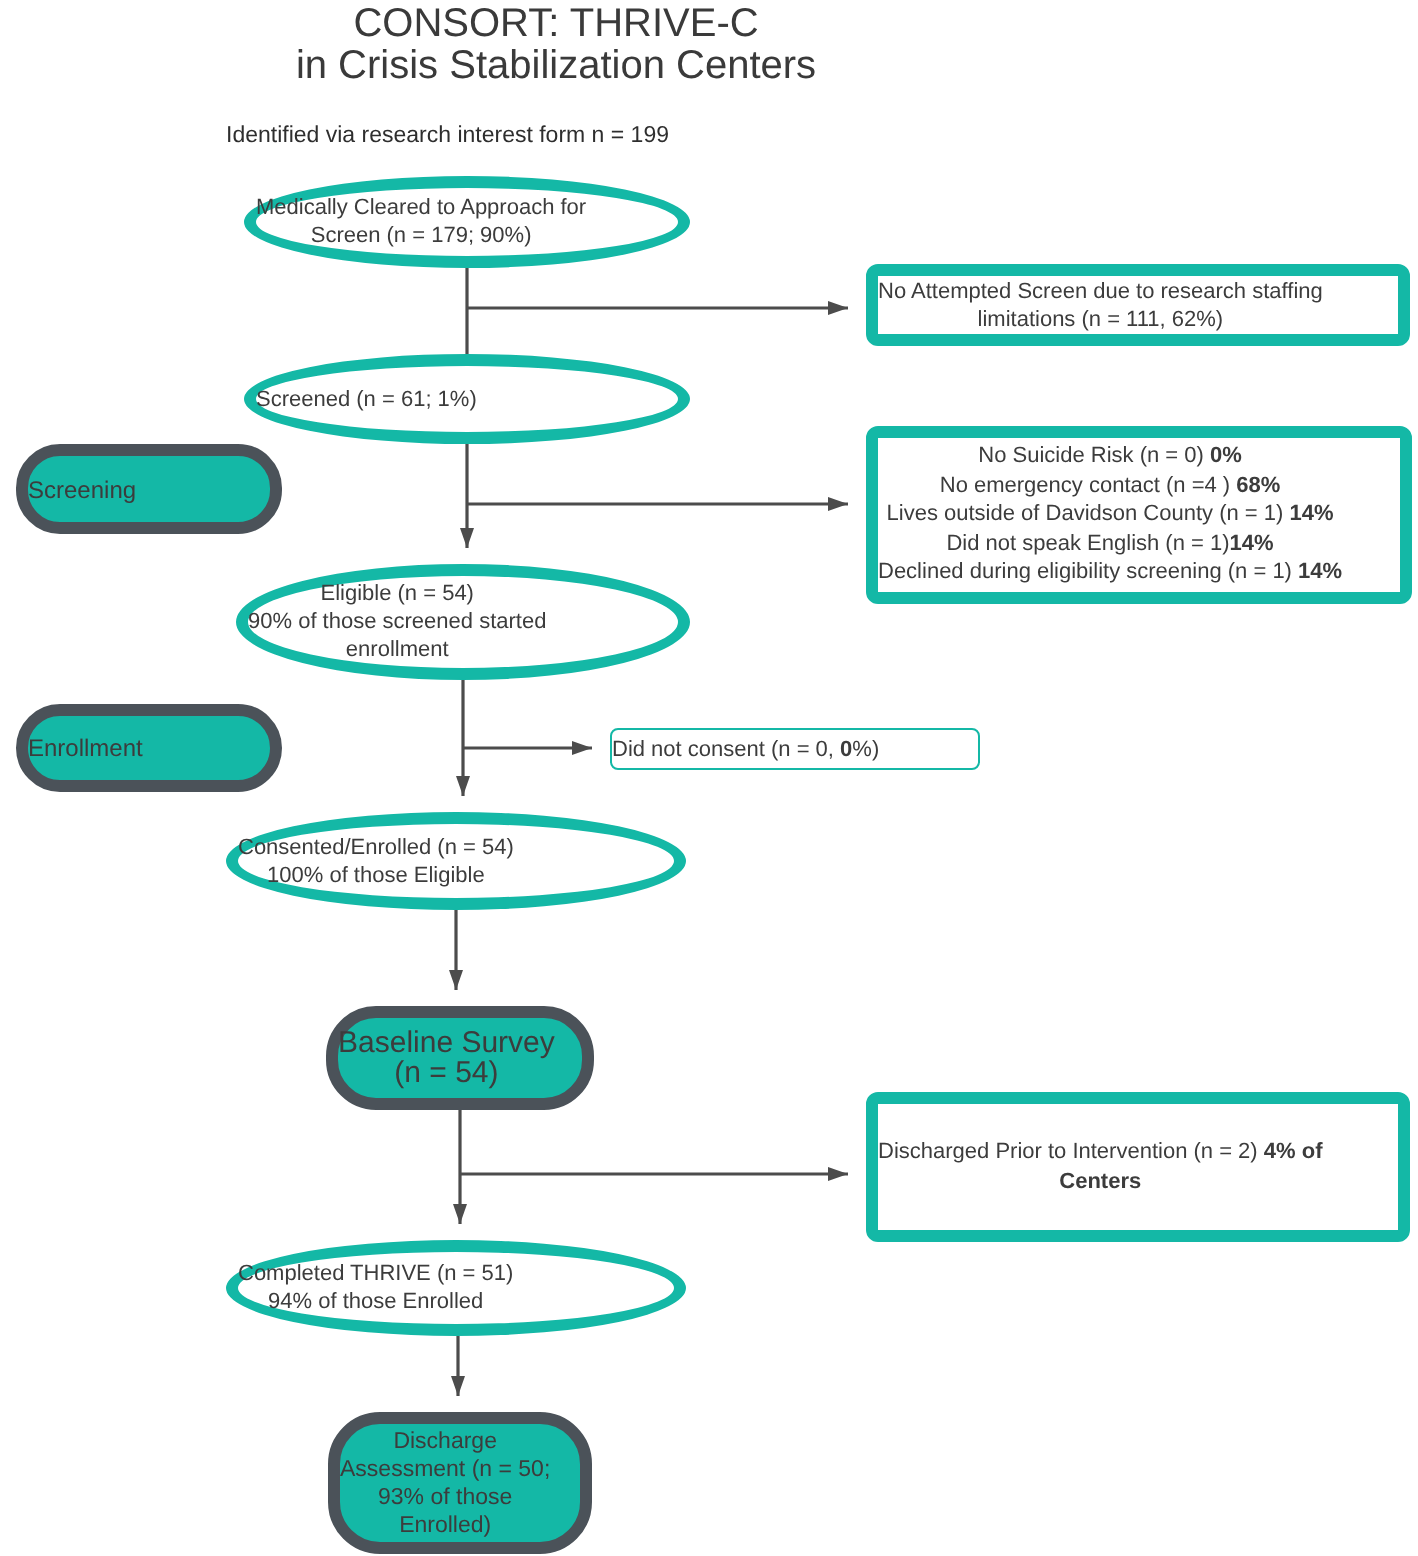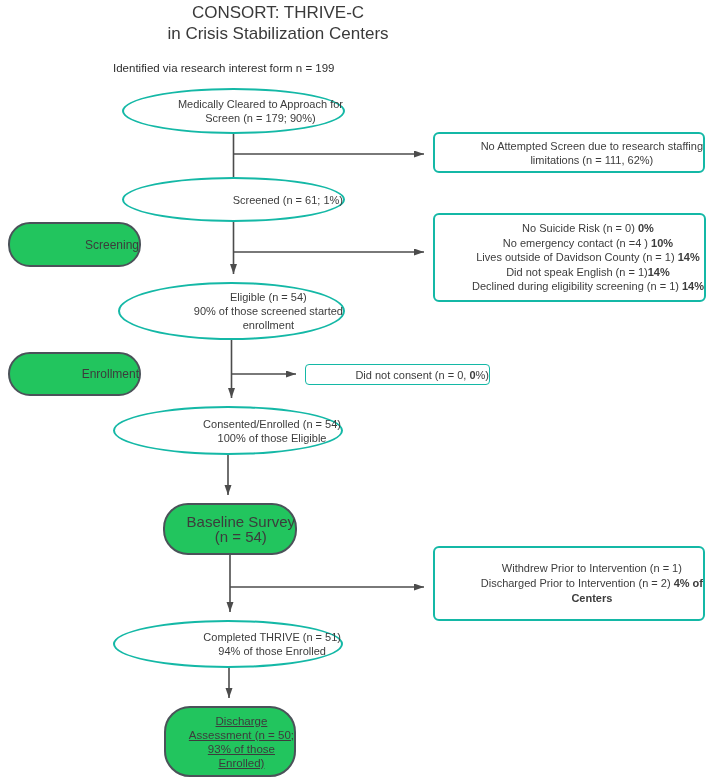--- a/index.html
+++ b/index.html
@@ -7,41 +7,41 @@
     position:relative;
     width:709px;height:778px;
     background:#ffffff;
     font-family:"Liberation Sans", sans-serif;
     color:#3c3c3c;
     overflow:hidden;
   }
   .arrows{position:absolute;left:0;top:0;}
   .title{
     position:absolute;left:0;top:2px;width:556px;
-    text-align:center;font-size:17px;line-height:21px;color:#3a3a3a;
+    text-align:center;font-size:20px;line-height:21px;color:#3a3a3a;
     white-space:pre-line;
   }
   .intro{
     position:absolute;left:113px;top:62px;
     font-size:11.5px;color:#2e2e2e;
   }
   .node{
     position:absolute;box-sizing:border-box;
-    display:flex;align-items:center;justify-content:flex-end;
+    display:flex;align-items:center;justify-content:flex-start;
     text-align:center;background:#ffffff;
-    border:2px solid #14b8a6;
+    border:6px solid #14b8a6;
     font-size:11px;line-height:14px;
   }
   .node .txt{white-space:pre-line;}
   .ellipse{border-radius:50%;}
   .stadium{border-radius:26px;}
   .rbox{border-radius:6px;}
   .smallbox{border-radius:4px;border-width:1.5px;}
   .stage{
-    background:#22c55e;border-radius:22px;border-color:#4b5259;
+    background:#14b8a6;border-radius:22px;border-color:#4b5259;
     font-size:12px;
   }
   .rich div{white-space:nowrap;}
   .rich .b{font-weight:bold;}
   .lh15 div{line-height:15px;}
   .lh145 div{line-height:14.5px;}
 </style>
 </head>
 <body>
 
@@ -95,21 +95,21 @@
     <div class="txt" style="line-height:15px;">Baseline Survey
 (n = 54)</div>
   </div>
 
   <div class="node ellipse" style="left:113px;top:620px;width:230px;height:48px;">
     <div class="txt">Completed THRIVE (n = 51)
 94% of those Enrolled</div>
   </div>
 
   <div class="node stadium stage" style="left:164px;top:706px;width:132px;height:71px;border-radius:26px;font-size:11.5px;">
-    <div class="txt" style="line-height:14px;text-decoration:underline;">Discharge
+    <div class="txt" style="line-height:14px;">Discharge
 Assessment (n = 50;
 93% of those
 Enrolled)</div>
   </div>
 
   <div class="node stadium stage" style="left:8px;top:222px;width:133px;height:45px;">
     <div class="txt">Screening</div>
   </div>
 
   <div class="node stadium stage" style="left:8px;top:352px;width:133px;height:44px;">
@@ -117,34 +117,33 @@
   </div>
 
   <div class="node rbox" style="left:433px;top:132px;width:272px;height:41px;">
     <div class="txt">No Attempted Screen due to research staffing
 limitations (n = 111, 62%)</div>
   </div>
 
   <div class="node rbox lh145" style="left:433px;top:213px;width:273px;height:89px;">
     <div class="rich">
         <div><span>No Suicide Risk (n = 0) </span><span class="b">0%</span></div>
-        <div><span>No emergency contact (n =4 ) </span><span class="b">10%</span></div>
+        <div><span>No emergency contact (n =4 ) </span><span class="b">68%</span></div>
         <div><span>Lives outside of Davidson County (n = 1) </span><span class="b">14%</span></div>
         <div><span>Did not speak English (n = 1)</span><span class="b">14%</span></div>
         <div><span>Declined during eligibility screening (n = 1) </span><span class="b">14%</span></div>
       </div>
   </div>
 
   <div class="node smallbox" style="left:305px;top:364px;width:185px;height:21px;">
     <div class="rich">
         <div><span>Did not consent (n = 0, </span><span class="b">0</span><span>%)</span></div>
       </div>
   </div>
 
   <div class="node rbox lh15" style="left:433px;top:546px;width:272px;height:75px;">
     <div class="rich">
-        <div><span>Withdrew Prior to Intervention (n = 1)</span></div>
         <div><span>Discharged Prior to Intervention (n = 2) </span><span class="b">4% of</span></div>
         <div><span class="b">Centers</span></div>
       </div>
   </div>
 
 </div>
 
 </body></html>

